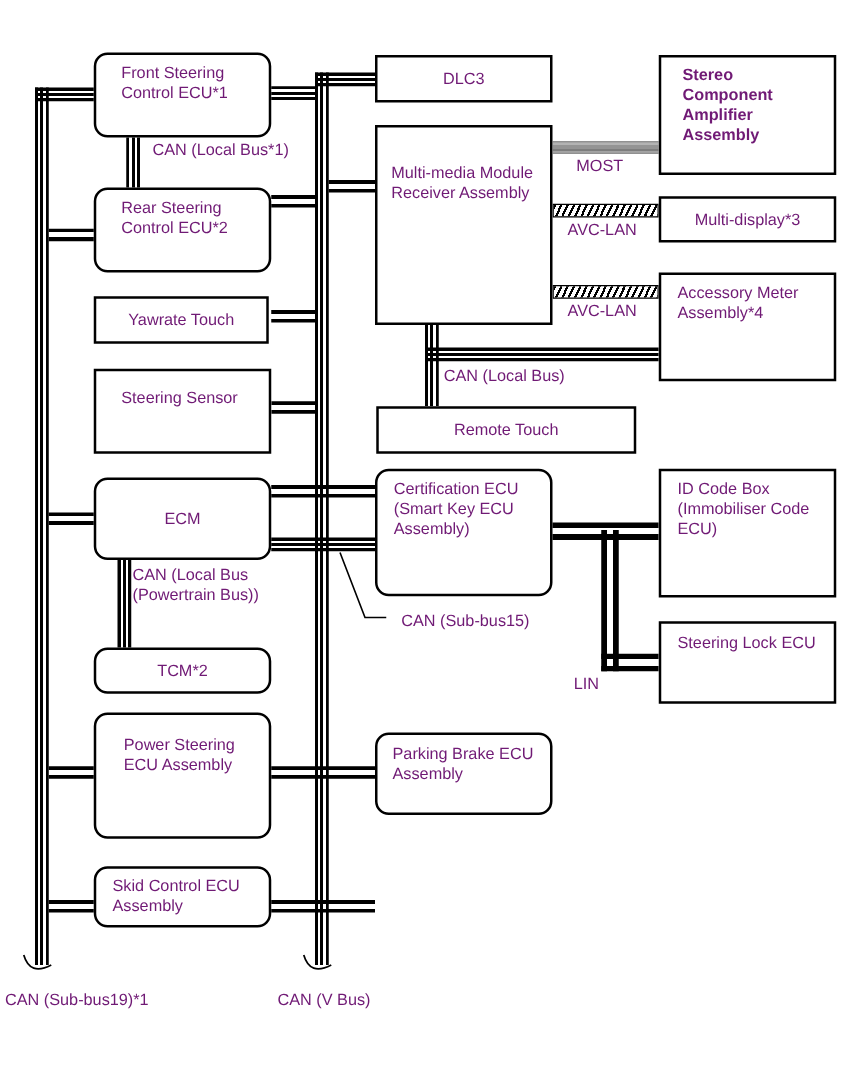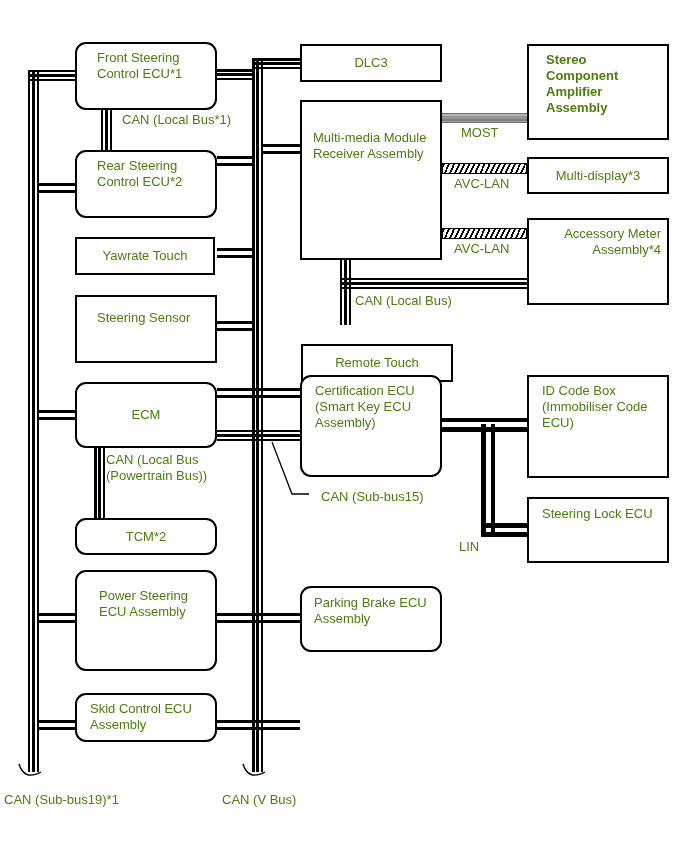--- a/index.html
+++ b/index.html
@@ -1,19 +1,19 @@
 <!DOCTYPE html>
 <html><head>
 <meta charset="utf-8">
 <style>
   html,body{margin:0;padding:0;background:#fff;}
   #canvas{
     position:relative;width:690px;height:854px;background:#ffffff;
     font-family:"Liberation Sans","DejaVu Sans",sans-serif;
-    font-size:13px;line-height:16px;color:#4d7c0f;overflow:hidden;
+    font-size:13px;line-height:16px;color:#701a75;overflow:hidden;
   }
   .box{
     position:absolute;background:#fff;border:2px solid #000;
     box-sizing:border-box;
   }
   .rounded{border-radius:11px;}
   .center{display:flex;align-items:center;justify-content:center;text-align:center;}
   
   .h2{position:absolute;height:10px;background:linear-gradient(180deg,#000 0px,#000 3px,transparent 3px,transparent 7px,#000 7px,#000 10px);}
   .h3{position:absolute;height:11px;background:linear-gradient(180deg,#000 0px,#000 2.5px,transparent 2.5px,transparent 4.3px,#000 4.3px,#000 6.8px,transparent 6.8px,transparent 8.6px,#000 8.6px,#000 11px);}
@@ -83,31 +83,31 @@
   <div class="box rounded center" style="left:75px;top:518px;width:142px;height:37px;align-items:center;">
       <span>TCM*2</span>
     </div>
   <div class="box rounded" style="left:75px;top:570px;width:142px;height:101px;padding:16px 6px 0 22px;"><span>Power Steering ECU Assembly</span></div>
   <div class="box rounded" style="left:75px;top:693px;width:142px;height:49px;padding:6px 6px 0 13px;"><span>Skid Control ECU Assembly</span></div>
 
   <div class="box center" style="left:300px;top:44px;width:142px;height:38px;">
       <span>DLC3</span>
     </div>
   <div class="box" style="left:300px;top:100px;width:142px;height:160px;padding:28px 6px 0 11px;"><span>Multi-media Module Receiver Assembly</span></div>
-  <div class="box center" style="left:301px;top:344px;width:152px;height:38px;align-items:center;">
+  <div class="box center" style="left:301px;top:325px;width:208px;height:38px;align-items:center;">
       <span>Remote Touch</span>
     </div>
   <div class="box rounded" style="left:300px;top:375px;width:142px;height:102px;padding:6px 6px 0 13px;"><span>Certification ECU (Smart Key ECU Assembly)</span></div>
   <div class="box rounded" style="left:300px;top:586px;width:142px;height:66px;padding:7px 6px 0 12px;"><span>Parking Brake ECU Assembly</span></div>
 
   <div class="box" style="left:527px;top:44px;width:142px;height:96px;padding:6px 6px 0 17px;font-weight:bold;"><span>Stereo Component Amplifier Assembly</span></div>
   <div class="box center" style="left:527px;top:157px;width:142px;height:37px;">
       <span>Multi-display*3</span>
     </div>
-  <div class="box" style="left:527px;top:218px;width:142px;height:87px;padding:6px 6px 0 13px;text-align:right;"><span>Accessory Meter Assembly*4</span></div>
+  <div class="box" style="left:527px;top:218px;width:142px;height:87px;padding:6px 6px 0 13px;"><span>Accessory Meter Assembly*4</span></div>
   <div class="box" style="left:527px;top:375px;width:142px;height:103px;padding:6px 6px 0 13px;"><span>ID Code Box (Immobiliser Code ECU)</span></div>
   <div class="box" style="left:527px;top:497px;width:142px;height:66px;padding:7px 6px 0 13px;"><span>Steering Lock ECU</span></div>
 
   <div class="lbl" style="left:122px;top:112px;">CAN (Local Bus*1)</div>
   <div class="lbl-wrap" style="left:106px;top:452px;width:122px;">CAN (Local Bus (Powertrain Bus))</div>
   <div class="lbl" style="left:355px;top:293px;">CAN (Local Bus)</div>
   <div class="lbl" style="left:461px;top:125px;">MOST</div>
   <div class="lbl" style="left:454px;top:176px;">AVC-LAN</div>
   <div class="lbl" style="left:454px;top:241px;">AVC-LAN</div>
   <div class="lbl" style="left:321px;top:489px;">CAN (Sub-bus15)</div>

